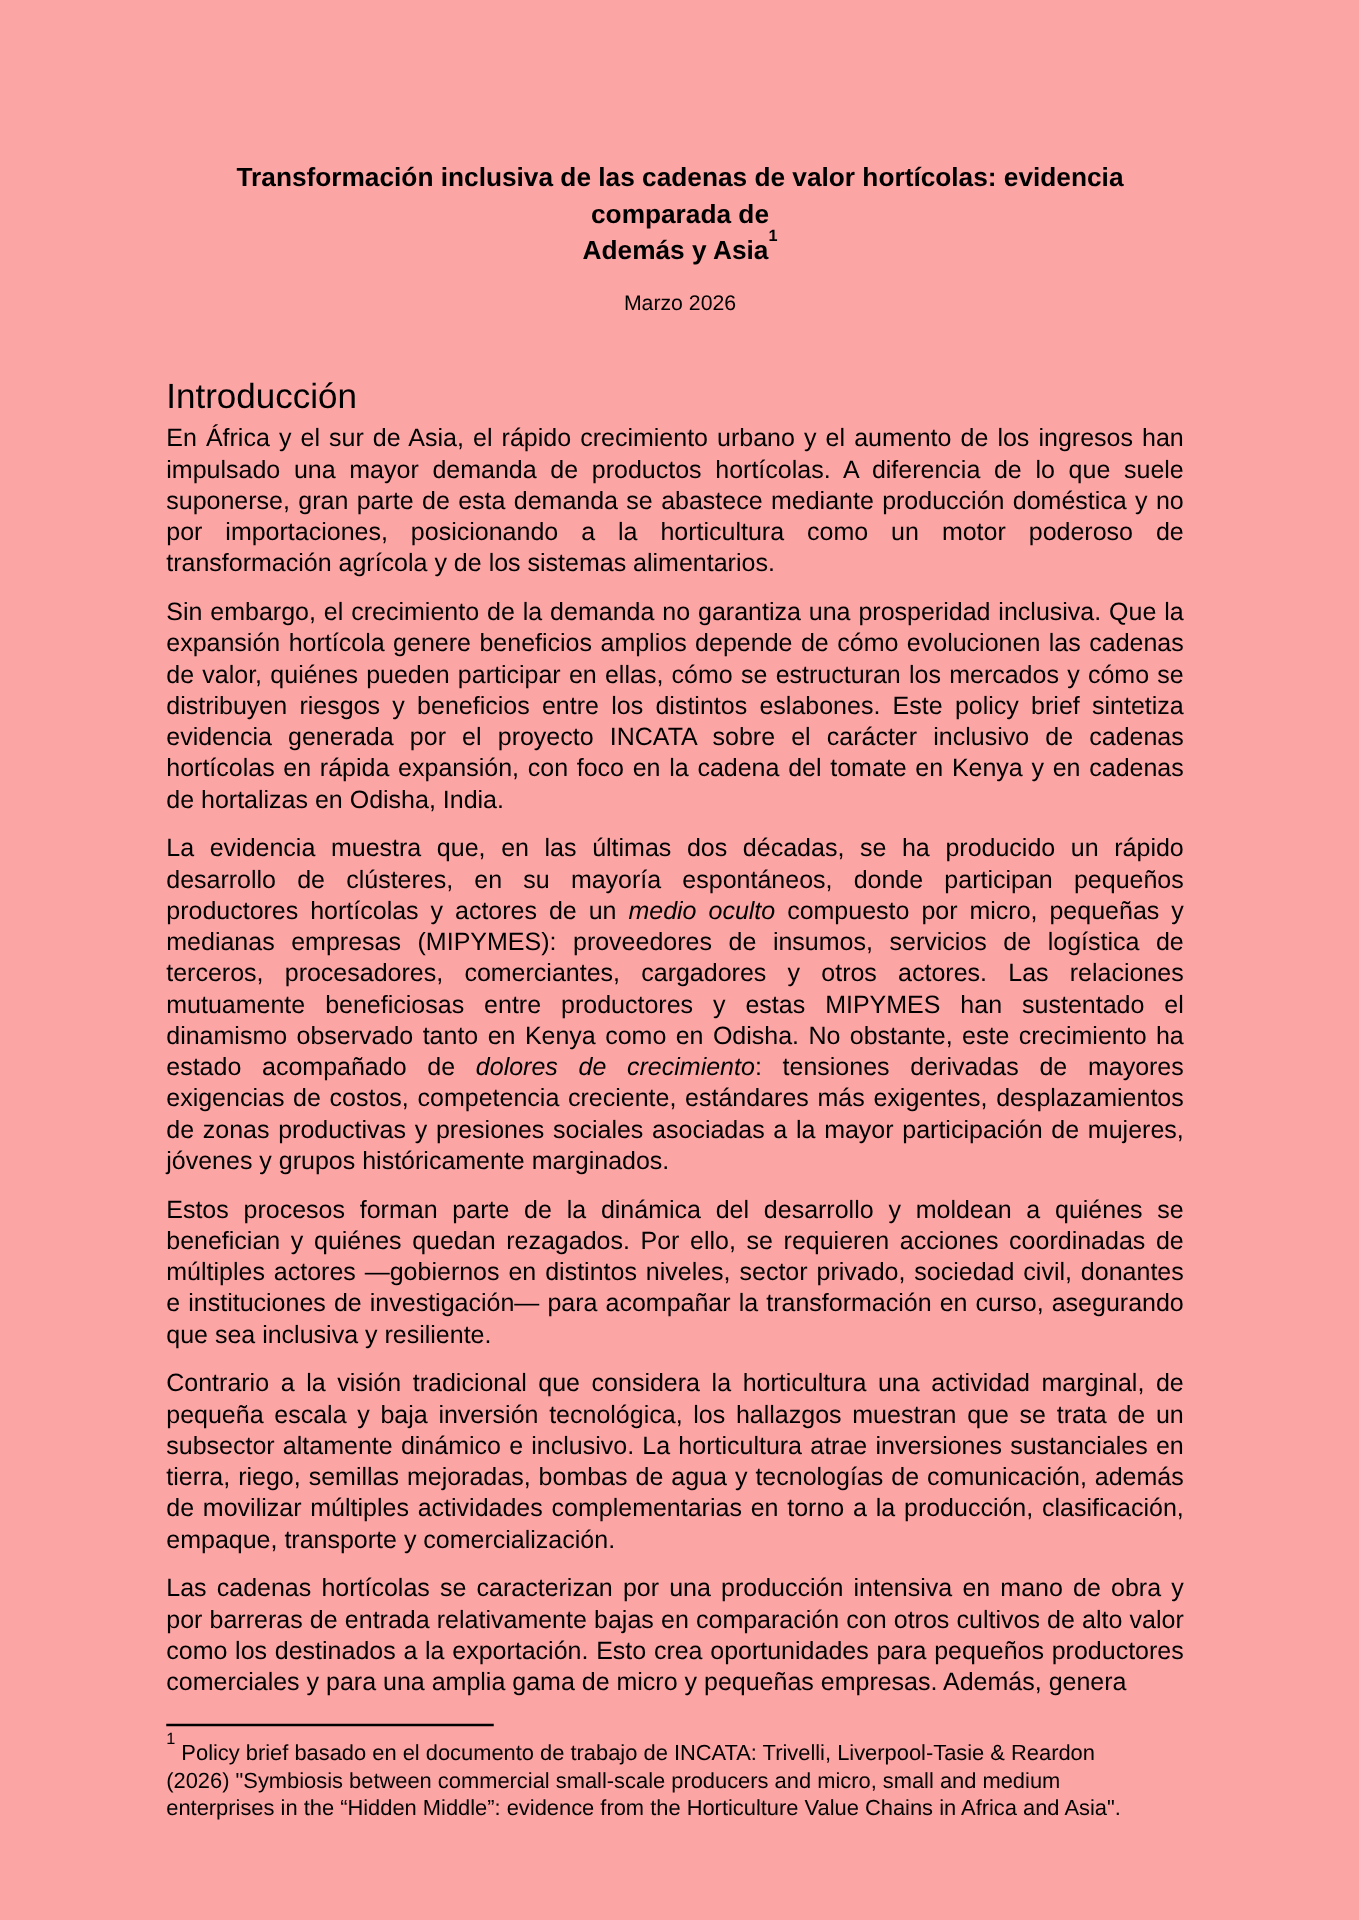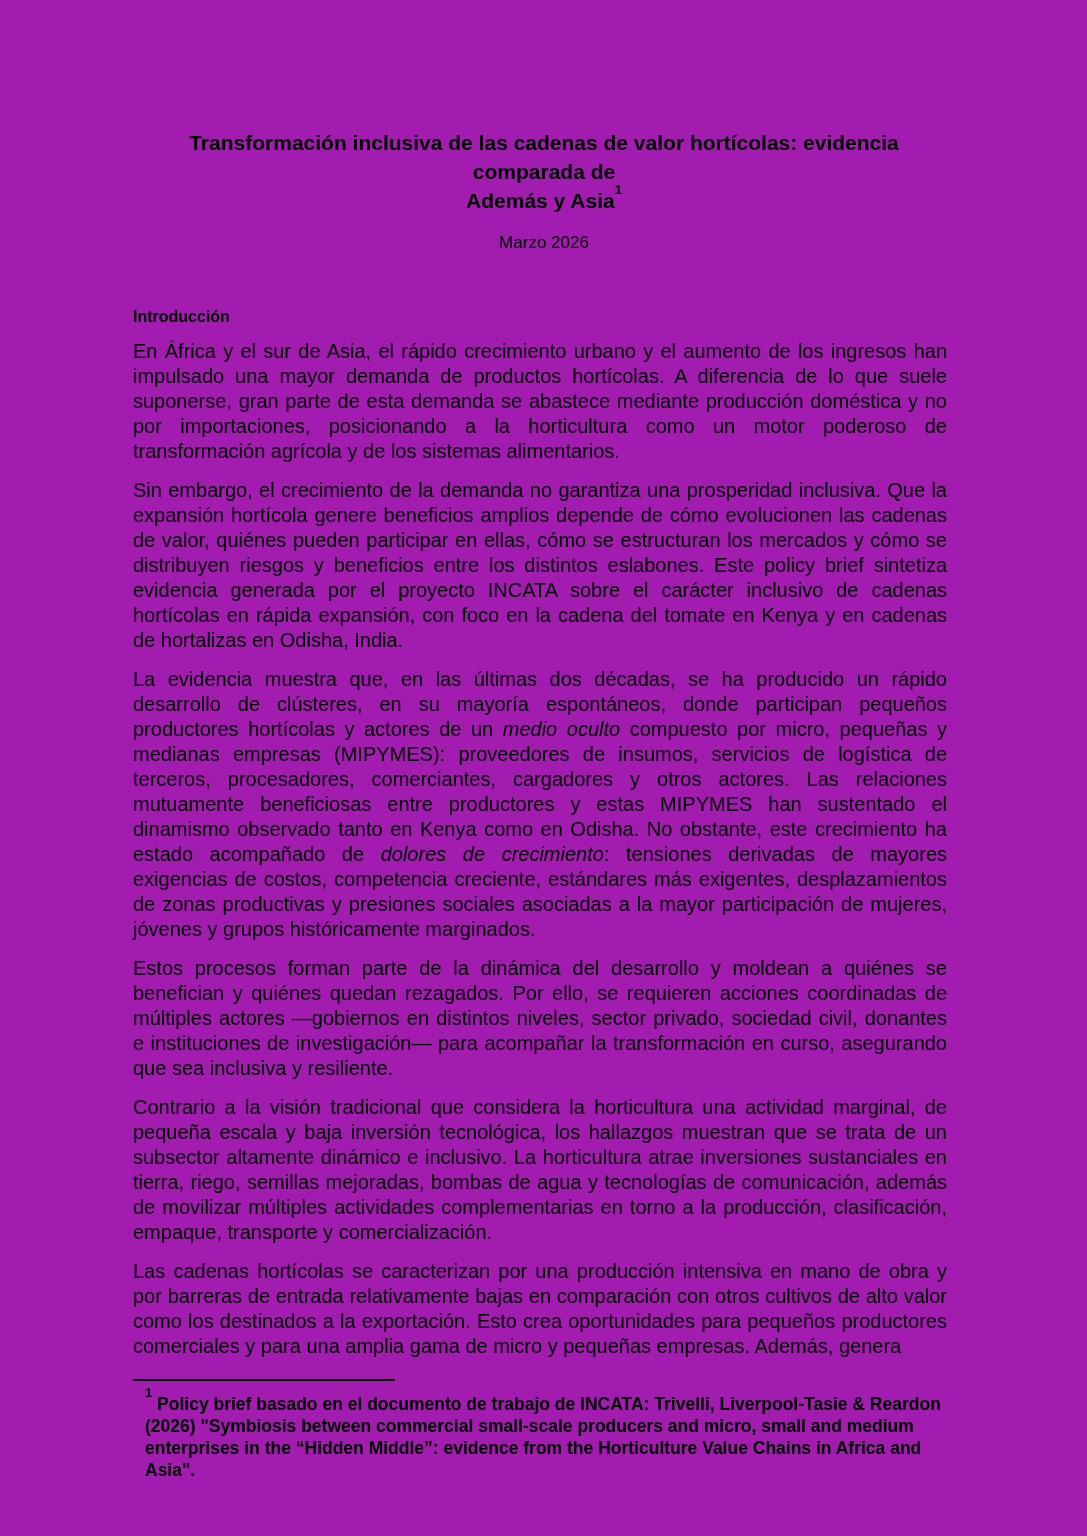--- a/index.html
+++ b/index.html
@@ -1,42 +1,42 @@
 <!DOCTYPE html>
 <html><head>
 <meta charset="utf-8">
 <style>
   * { box-sizing: border-box; }
   html, body { margin: 0; padding: 0; background: #e8e8e8; }
   .page {
     width: 1087px;
     height: 1536px;
     margin: 0 auto;
-    background: #a21caf;
+    background: #fca5a5;
     color: #000000;
     font-family: "Liberation Sans", sans-serif;
     padding: 128px 132px 40px 133px;
     overflow: hidden;
   }
   .doc-title {
     font-size: 21px;
     font-weight: bold;
     line-height: 29px;
     text-align: center;
     margin: 0;
   }
   .doc-date {
     font-size: 17px;
     line-height: 29px;
     text-align: center;
     margin: 13px 0 0 0;
   }
   .section-heading {
-    font-size: 16px;
-    font-weight: bold;
+    font-size: 28px;
+    font-weight: normal;
     line-height: 25px;
     margin: 47px 0 10px 0;
   }
   .body-para {
     font-size: 20px;
     line-height: 25px;
     text-align: justify;
     margin: 0 8px 14px 0;
   }
   .body-para em { }
@@ -49,22 +49,21 @@
   .footnote-sep {
     width: 262px;
     height: 0;
     border-top: 2px solid #000000;
     margin: 20px 0 10px 0;
   }
   .footnote {
     font-size: 17.5px;
     line-height: 22px;
     text-align: left;
-    margin: 12px;
-    font-weight: bold;
+    margin: 0;
   }
   .footnote .fn-line { display: inline; }
 </style>
 </head>
 <body>
 
 <div class="page">
 
   <h1 class="doc-title"><span>Transformación inclusiva de las cadenas de valor hortícolas: evidencia comparada de</span><br><span>Además y Asia</span><sup class="fn-mark">1</sup></h1>
 

